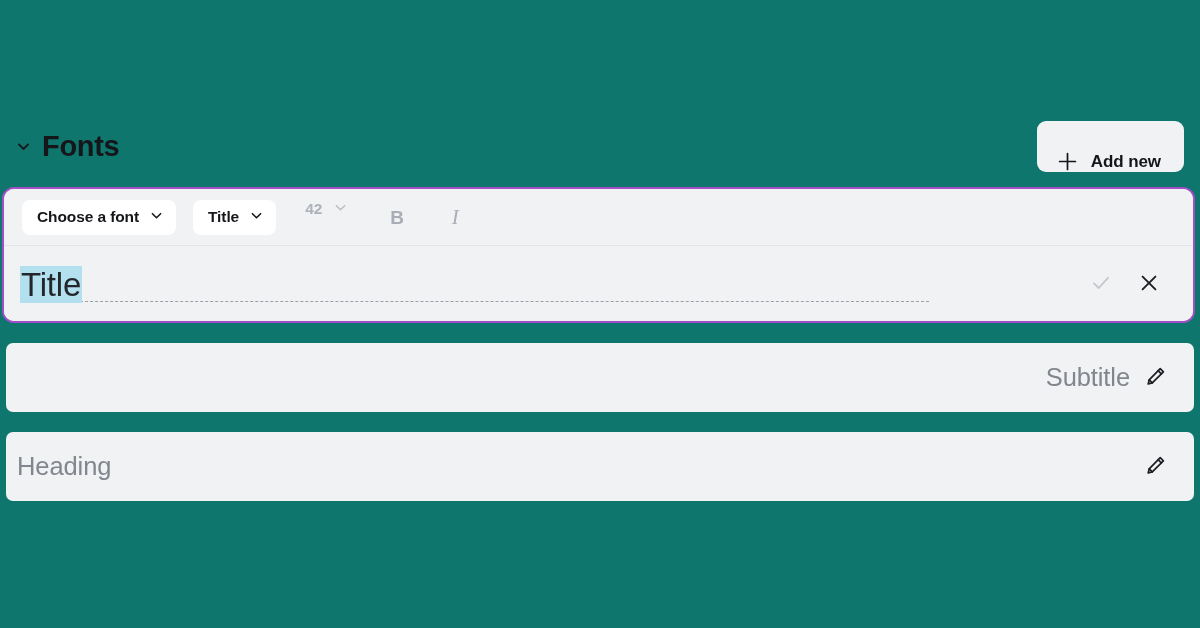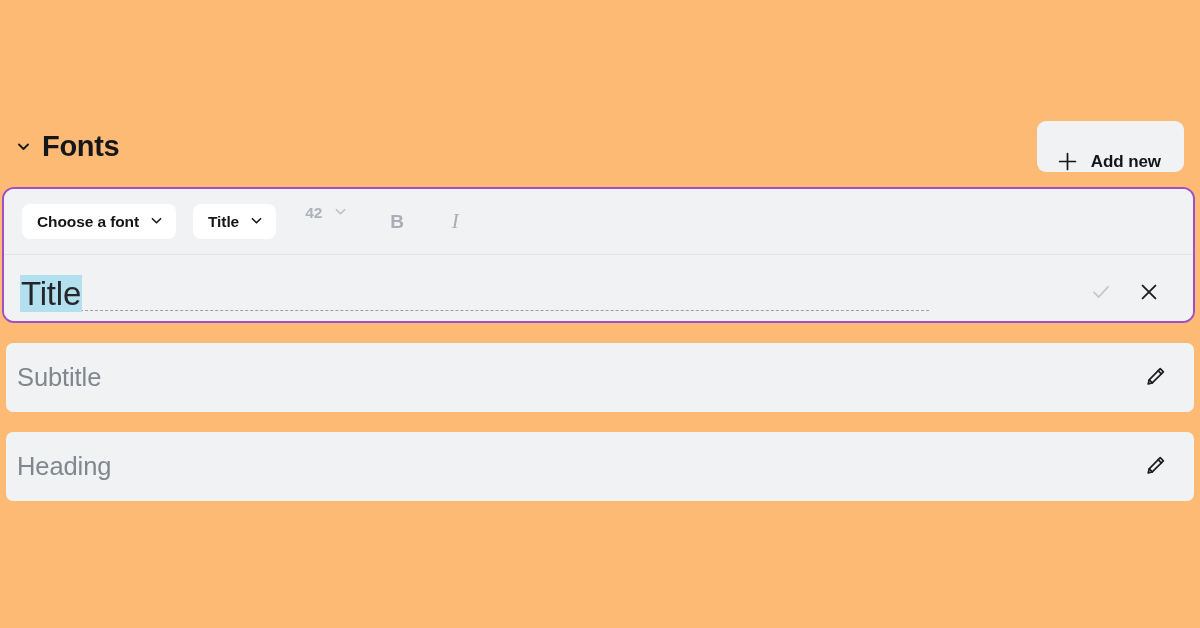--- a/index.html
+++ b/index.html
@@ -9,21 +9,21 @@
     height: 628px;
     background: #ffffff;
     font-family: "Liberation Sans", sans-serif;
     overflow: hidden;
   }
 
   .page {
     position: relative;
     width: 1200px;
     height: 628px;
-    background: #fdba74;
+    background: #0f766e;
     padding-left: 39px;
   }
 
   
   .section-header {
     position: absolute;
     left: 0;
     top: 118px;
     width: 1200px;
     height: 56px;
@@ -86,21 +86,21 @@
     width: 1193px;
     height: 136px;
     border: 2px solid #a04fc8;
     border-radius: 12px;
     background: #f1f2f4;
     overflow: hidden;
   }
 
   .toolbar {
     position: relative;
-    height: 66px;
+    height: 57px;
     display: flex;
     align-items: center;
     padding-left: 18px;
     gap: 0px;
     background: #f1f2f4;
     border-bottom: 1px solid #e3e5e8;
   }
 
   .font-pill {
     display: flex;
@@ -229,21 +229,21 @@
   .font-row {
     position: absolute;
     left: 6px;
     width: 1188px;
     height: 69px;
     background: #f1f2f4;
     border-radius: 7px;
     display: flex;
     align-items: center;
   }
-  .font-row.subtitle { top: 343px; }
+  .font-row.subtitle { top: 343px; text-align: right; }
   .font-row.heading  { top: 432px; align-items: center; }
 
   .row-label {
     flex: 1 1 auto;
     padding-left: 11px;
     font-size: 25.5px;
     color: #82868e;
     letter-spacing: -0.1px;
     line-height: 1.1;
   }

